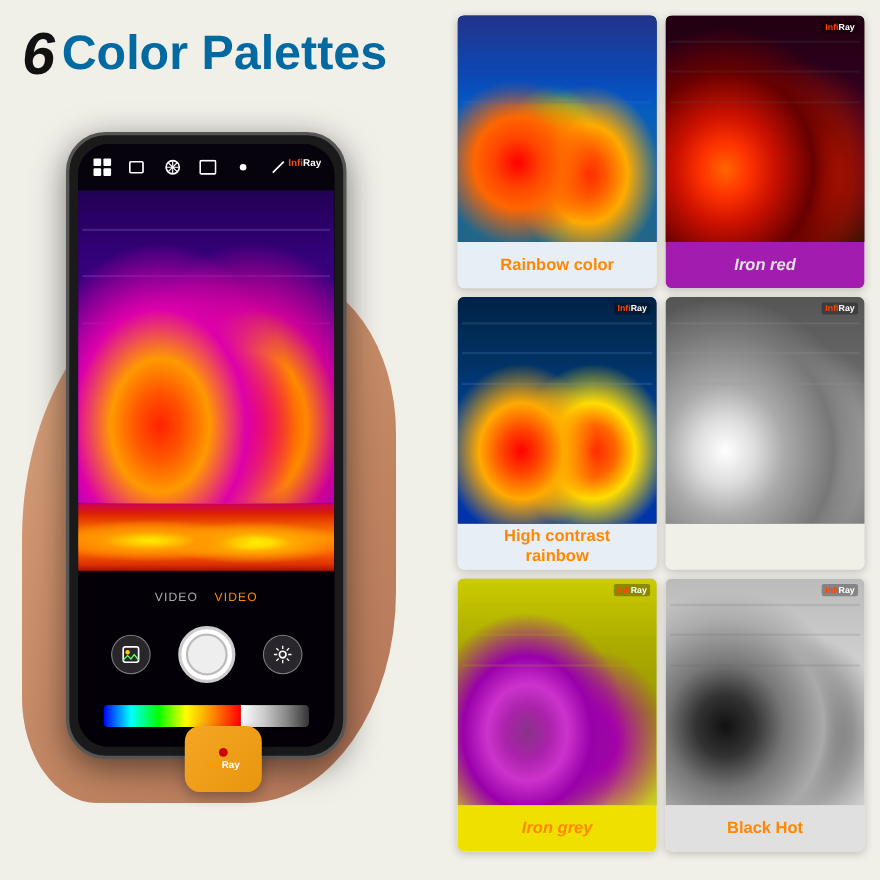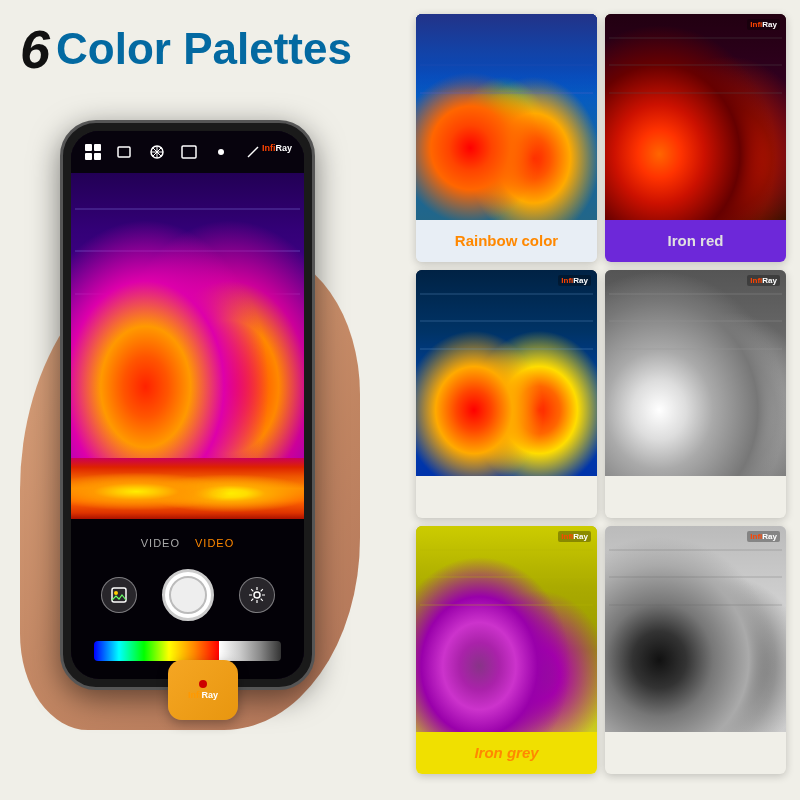--- a/index.html
+++ b/index.html
@@ -564,34 +564,35 @@
       <div class="palette-image iron-red-image">
         <div class="shelf-lines">
           <div class="shelf-line" style="background:rgba(80,80,80,0.5);"></div>
           <div class="shelf-line" style="background:rgba(80,80,80,0.5);"></div>
           <div class="shelf-line" style="background:rgba(80,80,80,0.5);"></div>
         </div>
         <div class="card-brand">
           <span class="infi">Infi</span>Ray
         </div>
       </div>
-      <div class="palette-name name-orange bg-dark" style="color:#e0e0e0;background:#6d28d9;">Iron red</div>
+      <div class="palette-name name-orange bg-dark" style="color:#e0e0e0;background:#a21caf;font-style:italic;">Iron red</div>
     </div>
 
     <div class="palette-card">
       <div class="palette-image hcr-image">
         <div class="shelf-lines">
           <div class="shelf-line" style="background:rgba(100,150,200,0.5);"></div>
           <div class="shelf-line" style="background:rgba(100,150,200,0.5);"></div>
           <div class="shelf-line" style="background:rgba(100,150,200,0.5);"></div>
         </div>
         <div class="card-brand">
           <span class="infi">Infi</span>Ray
         </div>
       </div>
+      <div class="palette-name name-orange bg-dark-blue">High contrast<br>rainbow</div>
     </div>
 
     <div class="palette-card">
       <div class="palette-image white-hot-image">
         <div class="shelf-lines">
           <div class="shelf-line" style="background:rgba(150,150,150,0.5);"></div>
           <div class="shelf-line" style="background:rgba(150,150,150,0.5);"></div>
           <div class="shelf-line" style="background:rgba(150,150,150,0.5);"></div>
         </div>
         <div class="card-brand">
@@ -618,17 +619,18 @@
       <div class="palette-image black-hot-image">
         <div class="shelf-lines">
           <div class="shelf-line" style="background:rgba(100,100,100,0.4);"></div>
           <div class="shelf-line" style="background:rgba(100,100,100,0.4);"></div>
           <div class="shelf-line" style="background:rgba(100,100,100,0.4);"></div>
         </div>
         <div class="card-brand">
           <span class="infi">Infi</span>Ray
         </div>
       </div>
+      <div class="palette-name name-orange bg-light" style="background:#e0e0e0;">Black Hot</div>
     </div>
 
   </div>
 
 </div>
 
 </body></html>

